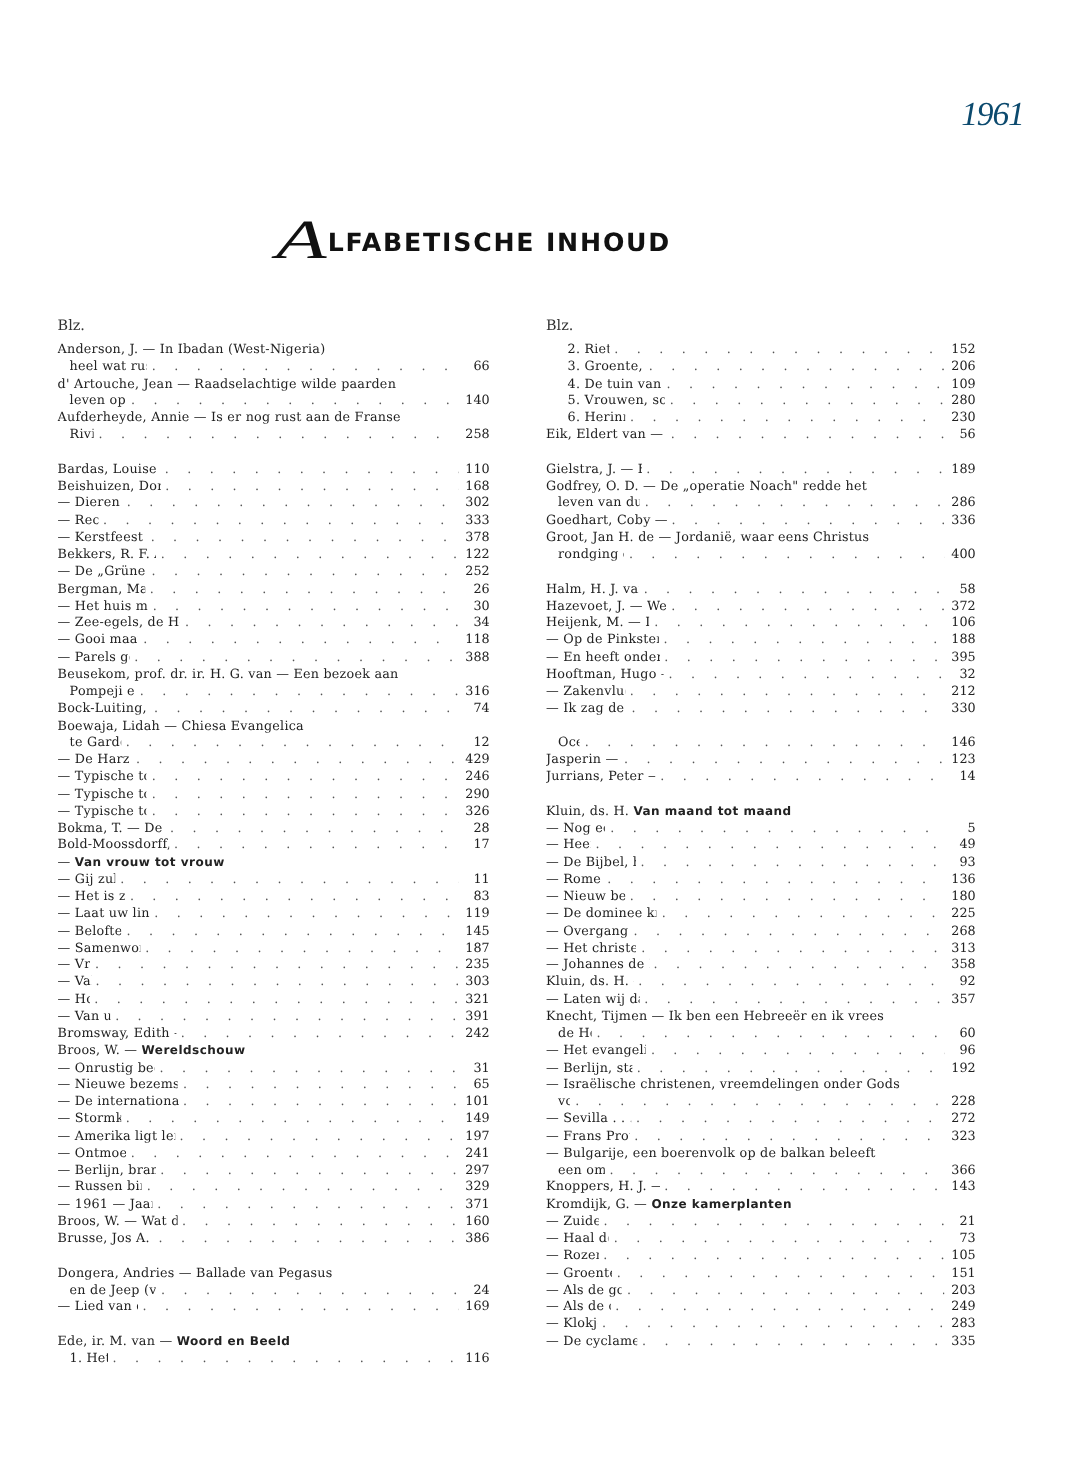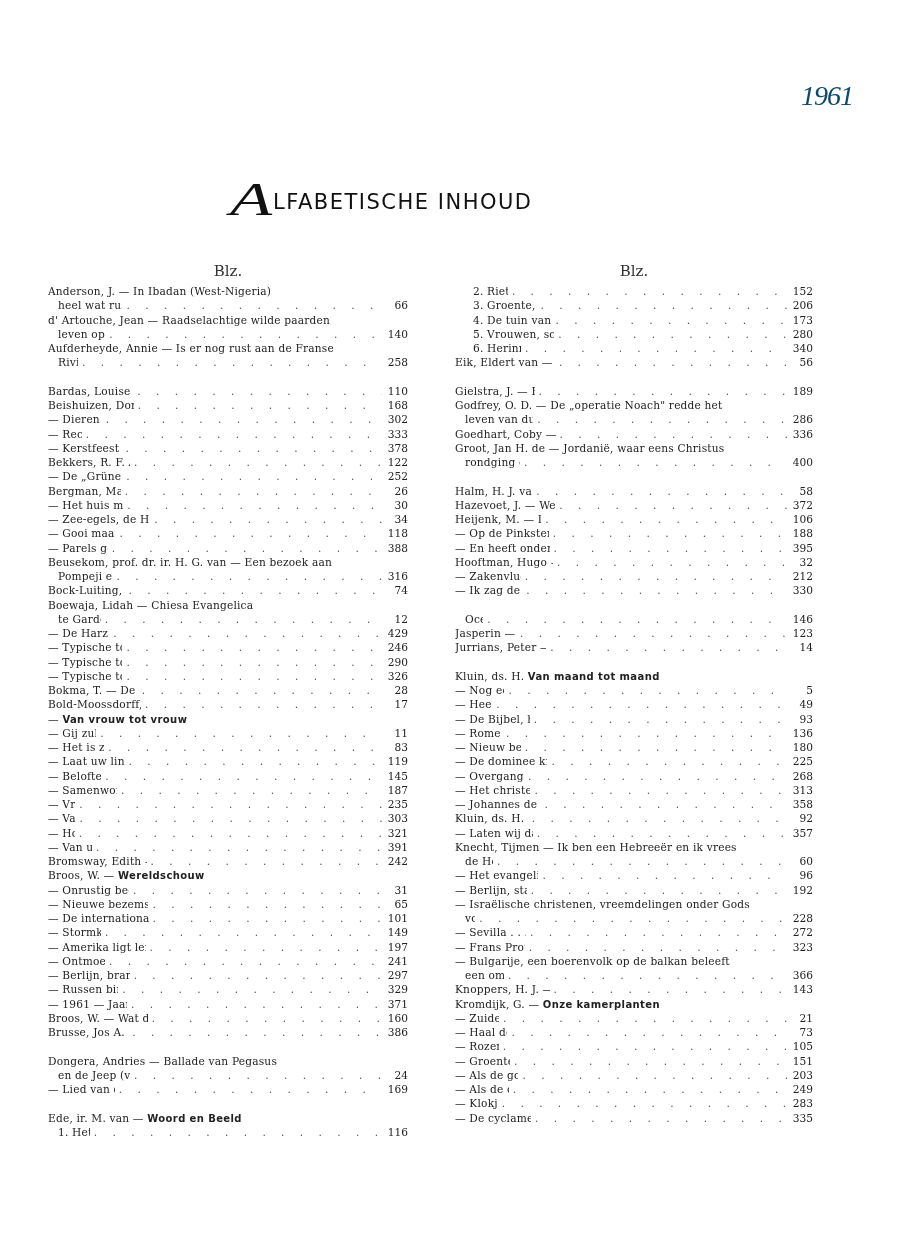--- a/index.html
+++ b/index.html
@@ -3,26 +3,26 @@
 <meta charset="utf-8">
 <style>
   html, body { margin:0; padding:0; background:#ffffff; }
   body { width:900px; height:1234px; position:relative; overflow:hidden;
          font-family:"DejaVu Serif", "Liberation Serif", serif; color:#222; }
   .year { position:absolute; left:768px; top:80px; font-family:"Liberation Serif", serif;
           font-style:italic; font-size:28px; color:#0c4a6e; letter-spacing:-1px;margin-left:33px; }
   .title { position:absolute; left:244px; top:180px; height:40px; display:flex; align-items:flex-end; }
   .title .big { font-family:"Liberation Serif", serif; font-style:italic; font-size:46px;
                 line-height:40px; color:#111; margin-right:1px; transform:scaleX(1.5); transform-origin:right bottom; display:inline-block; }
-  .title .rest { font-family:"DejaVu Sans", sans-serif; font-weight:normal; font-size:21px;
+  .title .rest { font-family:"DejaVu Sans", sans-serif; font-weight:bold; font-size:21px;
                  letter-spacing:1.5px; color:#111; line-height:24px; margin-bottom:6px; }
   .col { position:absolute; top:264px; width:360px; font-size:10.6px; line-height:14.25px; }
   .col.left { left:48px; }
   .col.right { left:455px; width:358px; }
-  .blz { text-align:center; font-size:15px; height:20px; line-height:14px; color:#333; }
+  .blz { text-align:left; font-size:12px; height:20px; line-height:14px; color:#333; }
   .row { display:flex; white-space:nowrap; overflow:hidden; height:14.25px; }
   .row .t { flex:0 1 auto; overflow:hidden; letter-spacing:0.2px; }
   .row .dots { flex:1 1 auto; overflow:hidden; color:#555; letter-spacing:6px; padding-left:4px; }
   .row .dots::after { content:". . . . . . . . . . . . . . . . . . . . . . . . . . . . . . . . . . . . ."; }
   .row .dots.none::after { content:""; }
   .row .p { flex:0 0 auto; min-width:22px; text-align:right; padding-left:4px; }
   .row.indent .t { padding-left:10px; }
   .row.indent2 .t { padding-left:18px; }
   .gap { height:14.25px; }
   .sans { font-family:"DejaVu Sans", sans-serif; font-weight:bold; font-size:10px; letter-spacing:0.4px;text-align:center; }
@@ -340,31 +340,31 @@
         <span class="p">152</span>
       </div>
       <div class="row indent2">
         <span class="t"><span>3. Groente, wilde en gekweekte</span></span>
         <span class="dots"></span>
         <span class="p">206</span>
       </div>
       <div class="row indent2">
         <span class="t"><span>4. De tuin van Salomo in zijn hoogste lied</span></span>
         <span class="dots"></span>
-        <span class="p">173</span>
+        <span class="p">109</span>
       </div>
       <div class="row indent2">
         <span class="t"><span>5. Vrouwen, schoon als bloemen en planten</span></span>
         <span class="dots"></span>
         <span class="p">280</span>
       </div>
       <div class="row indent2">
         <span class="t"><span>6. Herinneringsbomen</span></span>
         <span class="dots"></span>
-        <span class="p">340</span>
+        <span class="p">230</span>
       </div>
       <div class="row">
         <span class="t"><span>Eik, Eldert van — Toccata en Fuga in D (kort verhaal)</span></span>
         <span class="dots"></span>
         <span class="p">56</span>
       </div>
       <div class="gap"></div>
       <div class="row">
         <span class="t"><span>Gielstra, J. — Hart in de lente (gedicht)</span></span>
         <span class="dots"></span>

